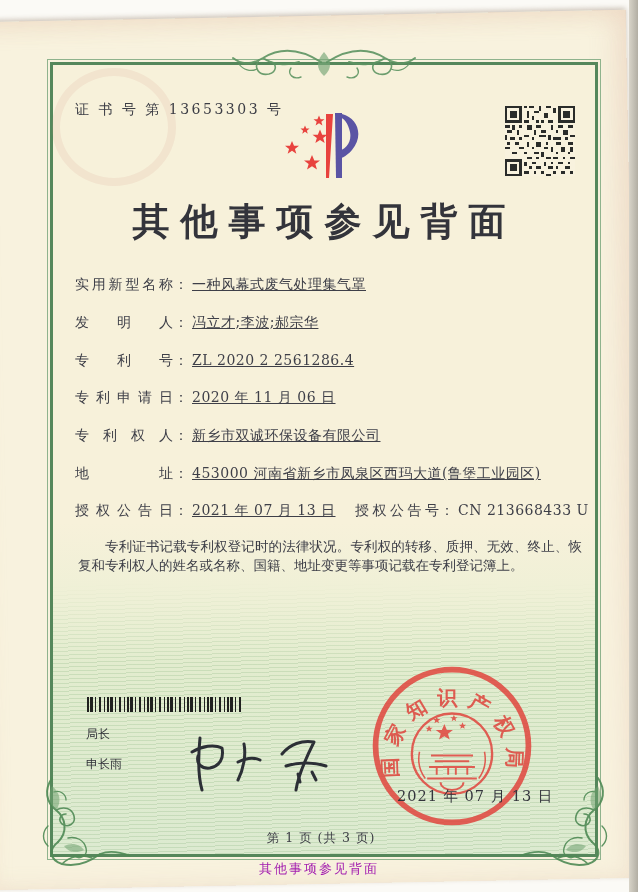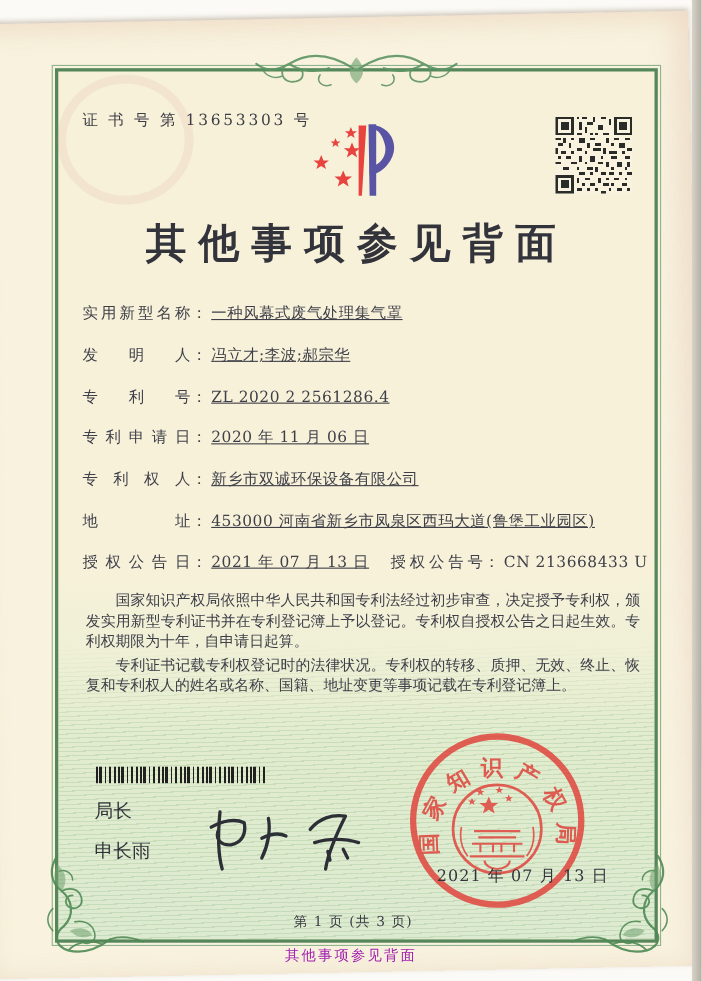--- a/index.html
+++ b/index.html
@@ -31,21 +31,21 @@
   .fvalue{letter-spacing:.5px;}
   .frow.r0{top:0px}.frow.r1{top:38px}.frow.r2{top:76px}.frow.r3{top:113px}
   .frow.r4{top:151px}.frow.r5{top:189px}.frow.r6{top:226px}
   .frow .second{position:absolute;left:280px;top:0;white-space:nowrap;}
   .flabel.w2{width:84px;}
   .paras{position:absolute;left:78px;top:537px;width:504px;font-size:13.5px;line-height:18.5px;
          color:#3d3e47;text-align:justify;}
   .paras p{margin:0 0 3px 0;text-indent:2em;}
   .barcode{position:absolute;left:87px;top:697px;width:156px;height:15px;
          background:repeating-linear-gradient(90deg,#20211f 0 2px,transparent 2px 3px,#20211f 3px 6px,transparent 6px 8px,#20211f 8px 9px,transparent 9px 12px,#20211f 12px 14px,transparent 14px 17px,#20211f 17px 18px,transparent 18px 20px);}
-  .director{position:absolute;left:86px;top:726px;font-size:17px;color:#2f3037;font-family:"DejaVu Sans",sans-serif;}
+  .director{position:absolute;left:86px;top:726px;font-size:12px;color:#2f3037;font-family:"DejaVu Sans",sans-serif;}
   .director .name{margin-top:13px;}
   .sig{position:absolute;left:186px;top:724px;}
   .seal{position:absolute;left:366px;top:660px;opacity:.92;}
   .seal-date{position:absolute;left:397px;top:787px;font-size:14.5px;color:#33343c;letter-spacing:1px;}
   .pagenum{position:absolute;left:50px;width:542px;top:830px;text-align:center;font-size:12.5px;color:#3c3d45;letter-spacing:1px;}
   .backnote{position:absolute;left:0;width:100%;top:860px;text-align:center;font-size:13px;color:#a21caf;letter-spacing:2px;}
   .crest{position:absolute;left:229px;top:38px;}
   .fl-left{position:absolute;left:34px;top:776px;}
   .fl-right{position:absolute;left:516px;top:776px;transform:scaleX(-1);}
 </style>
@@ -235,21 +235,20 @@
       </div>
       <div class="frow r6">
         <span class="flabel">授权公告日</span><span class="fcolon">：</span><span class="fvalue">2021 年 07 月 13 日</span>
         <span class="second">
           <span class="flabel w2">授权公告号</span><span class="fcolon">：</span><span class="fvalue">CN 213668433 U</span>
         </span>
       </div>
     </div>
 
     <div class="paras">
-      <p>国家知识产权局依照中华人民共和国专利法经过初步审查，决定授予专利权，颁发实用新型专利证书并在专利登记簿上予以登记。专利权自授权公告之日起生效。专利权期限为十年，自申请日起算。</p>
       <p>专利证书记载专利权登记时的法律状况。专利权的转移、质押、无效、终止、恢复和专利权人的姓名或名称、国籍、地址变更等事项记载在专利登记簿上。</p>
     </div>
 
     <div class="barcode"></div>
 
     <div class="director">
       <div>局长</div>
       <div class="name">申长雨</div>
     </div>
 

